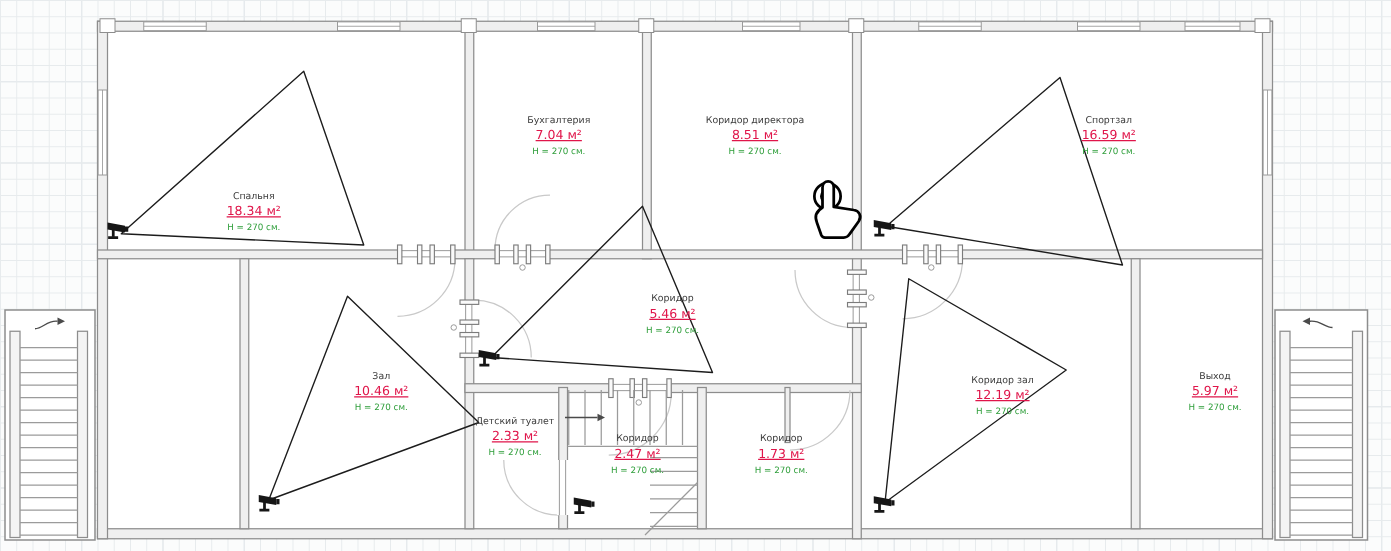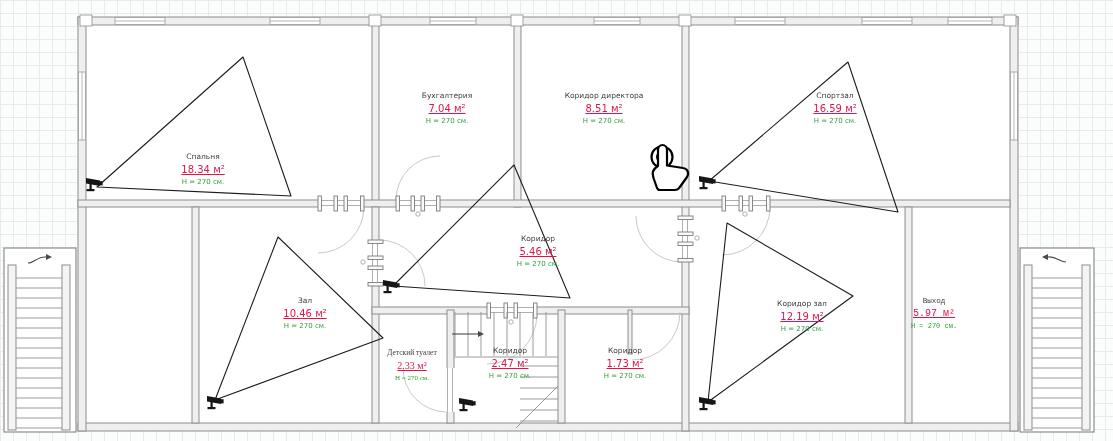--- a/index.html
+++ b/index.html
@@ -262,54 +262,54 @@
 <div class="room-label" style="left:447px;top:91px;">
   <div class="rn">Бухгалтерия</div>
   <div class="ra">7.04 м²</div>
   <div class="rh">H = 270 см.</div>
 </div>
 <div class="room-label" style="left:604px;top:91px;">
   <div class="rn">Коридор директора</div>
   <div class="ra">8.51 м²</div>
   <div class="rh">H = 270 см.</div>
 </div>
-<div class="room-label" style="left:835px;top:91px;">
+<div class="room-label" style="left:887px;top:91px;">
   <div class="rn">Спортзал</div>
   <div class="ra">16.59 м²</div>
   <div class="rh">H = 270 см.</div>
 </div>
 <div class="room-label" style="left:538px;top:234px;">
   <div class="rn">Коридор</div>
   <div class="ra">5.46 м²</div>
   <div class="rh">H = 270 см.</div>
 </div>
 <div class="room-label" style="left:290px;top:296px;margin-left:15px;">
   <div class="rn">Зал</div>
   <div class="ra">10.46 м²</div>
   <div class="rh">H = 270 см.</div>
 </div>
-<div class="room-label" style="left:412px;top:348px;font-family:Liberation Serif, serif;">
+<div class="room-label" style="left:412px;top:332px;">
   <div class="rn">Детский туалет</div>
   <div class="ra">2.33 м²</div>
   <div class="rh">H = 270 см.</div>
 </div>
 <div class="room-label" style="left:510px;top:346px;">
   <div class="rn">Коридор</div>
   <div class="ra">2.47 м²</div>
   <div class="rh">H = 270 см.</div>
 </div>
 <div class="room-label" style="left:625px;top:346px;">
   <div class="rn">Коридор</div>
   <div class="ra">1.73 м²</div>
   <div class="rh">H = 270 см.</div>
 </div>
 <div class="room-label" style="left:802px;top:299px;">
   <div class="rn">Коридор зал</div>
   <div class="ra">12.19 м²</div>
   <div class="rh">H = 270 см.</div>
 </div>
-<div class="room-label" style="left:934px;top:296px;font-family:Liberation Mono, monospace;">
+<div class="room-label" style="left:972px;top:296px;">
   <div class="rn">Выход</div>
   <div class="ra">5.97 м²</div>
   <div class="rh">H = 270 см.</div>
 </div>
 
 </div>
 
 </body></html>

